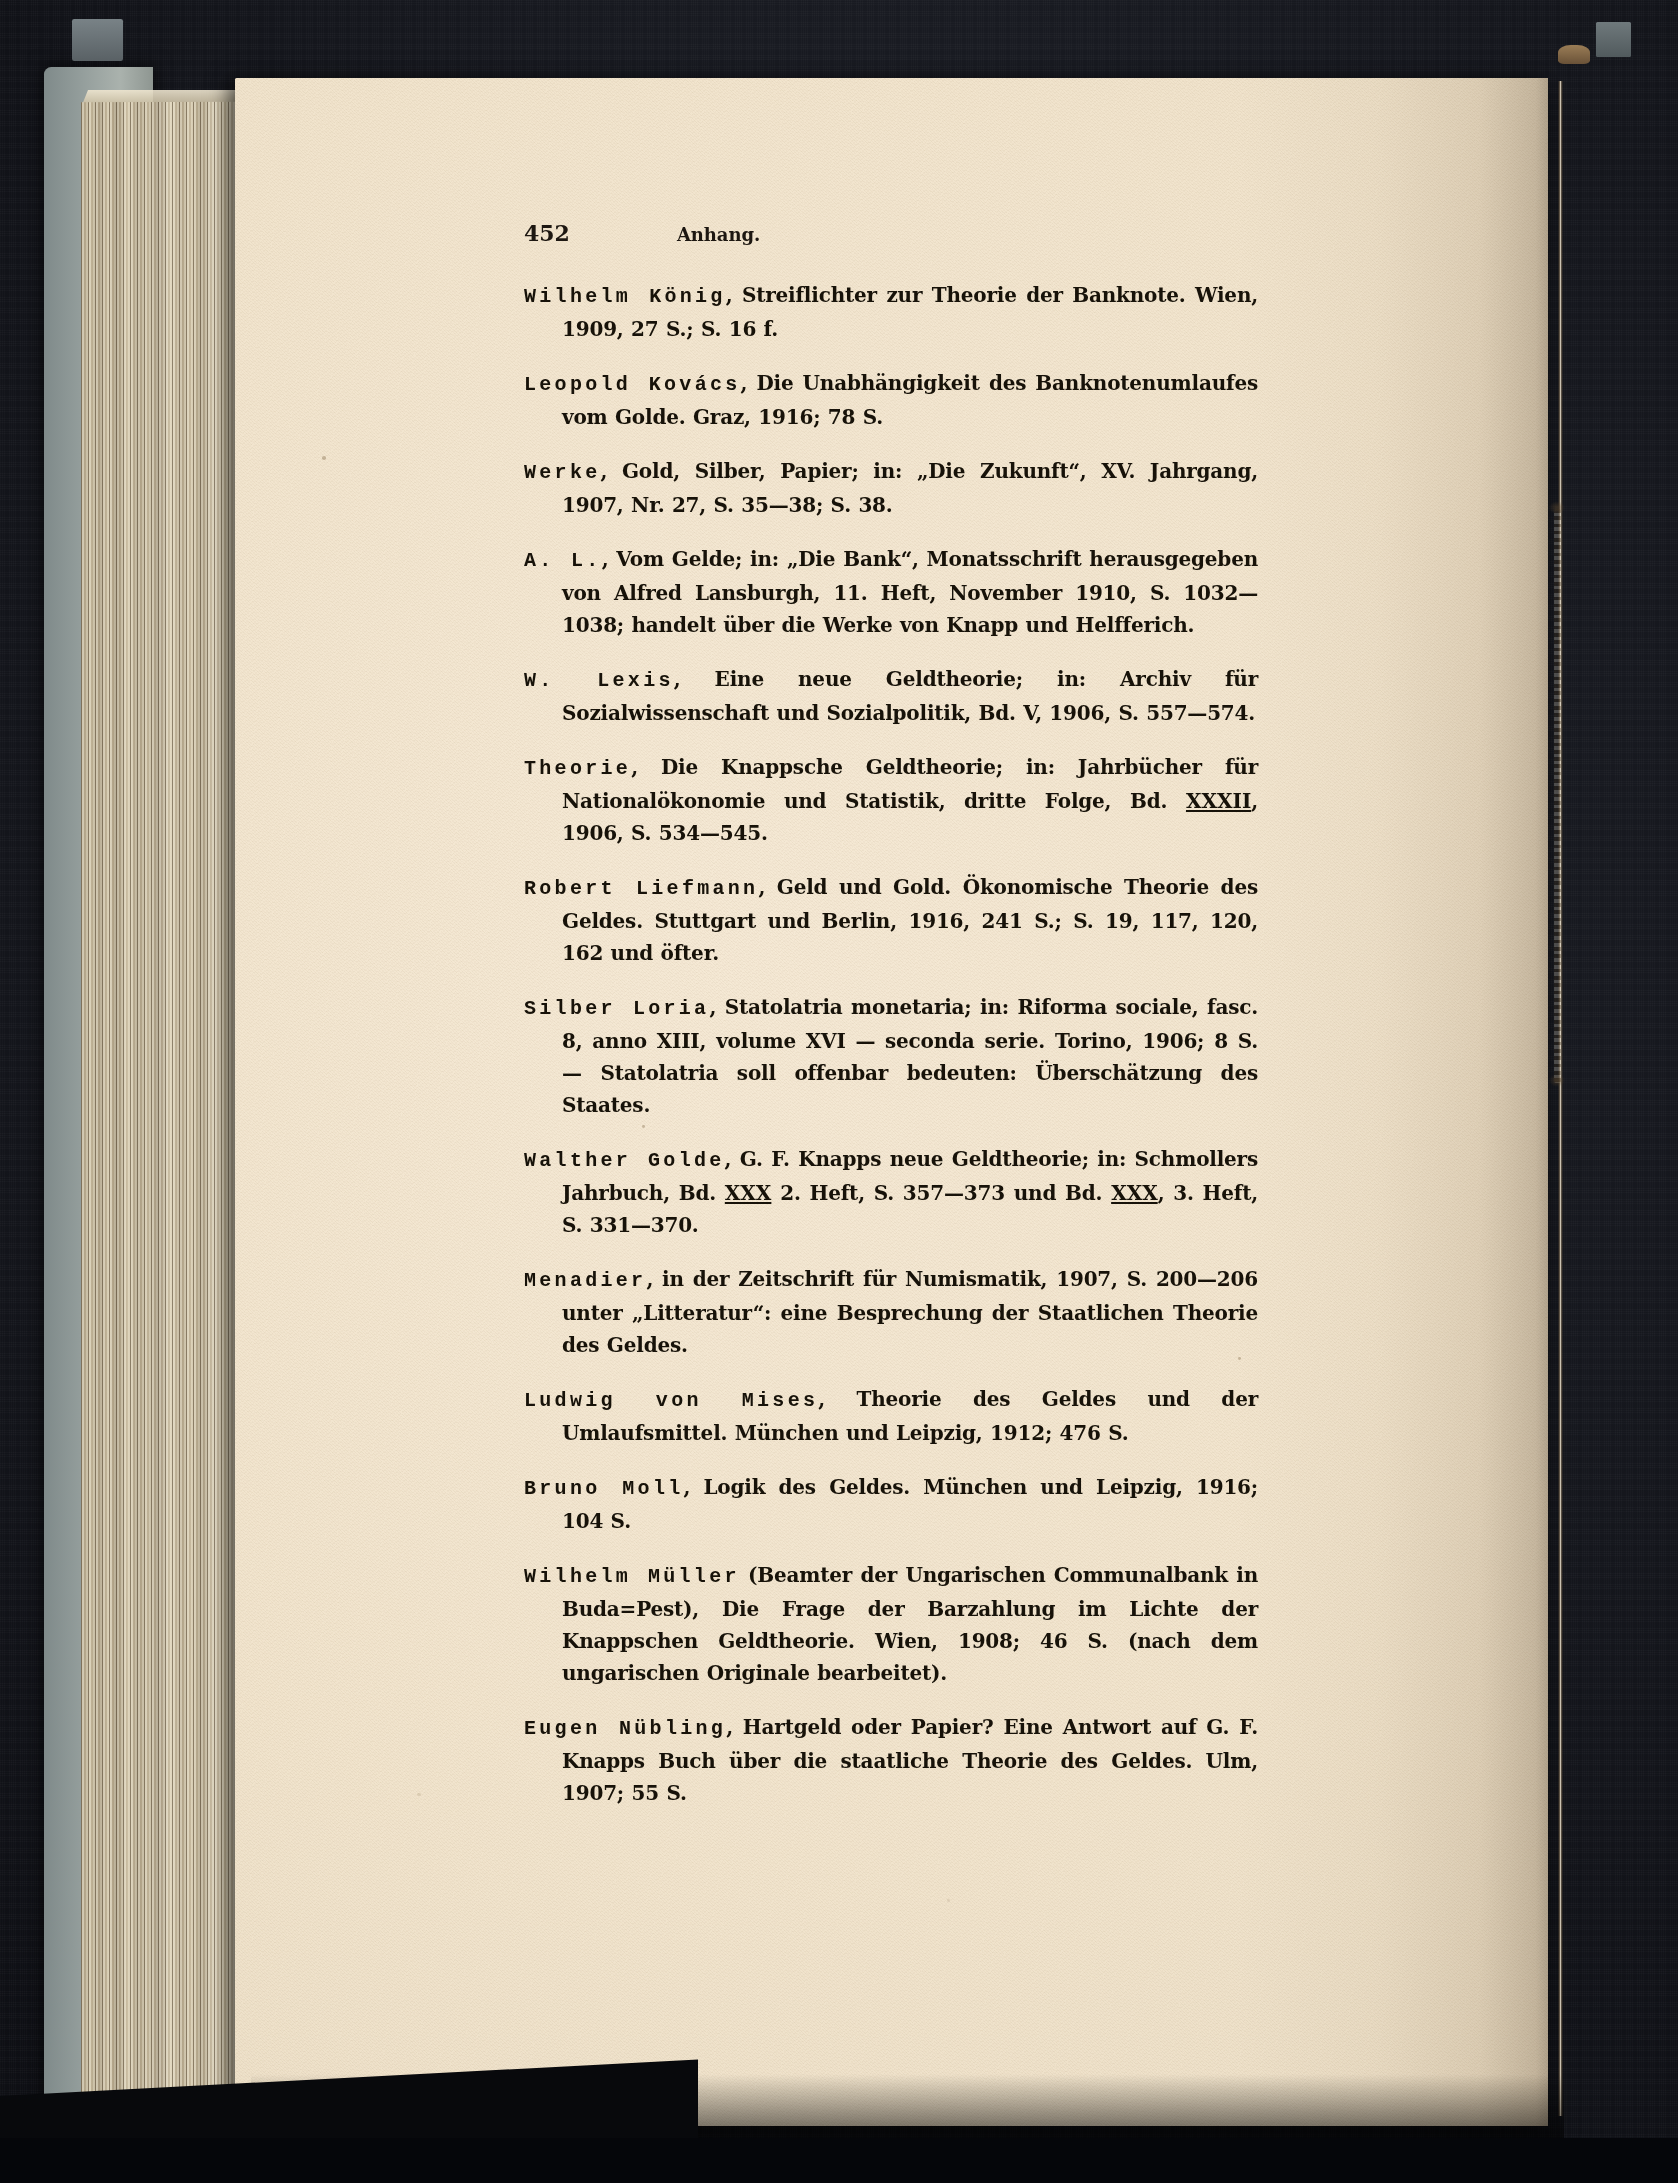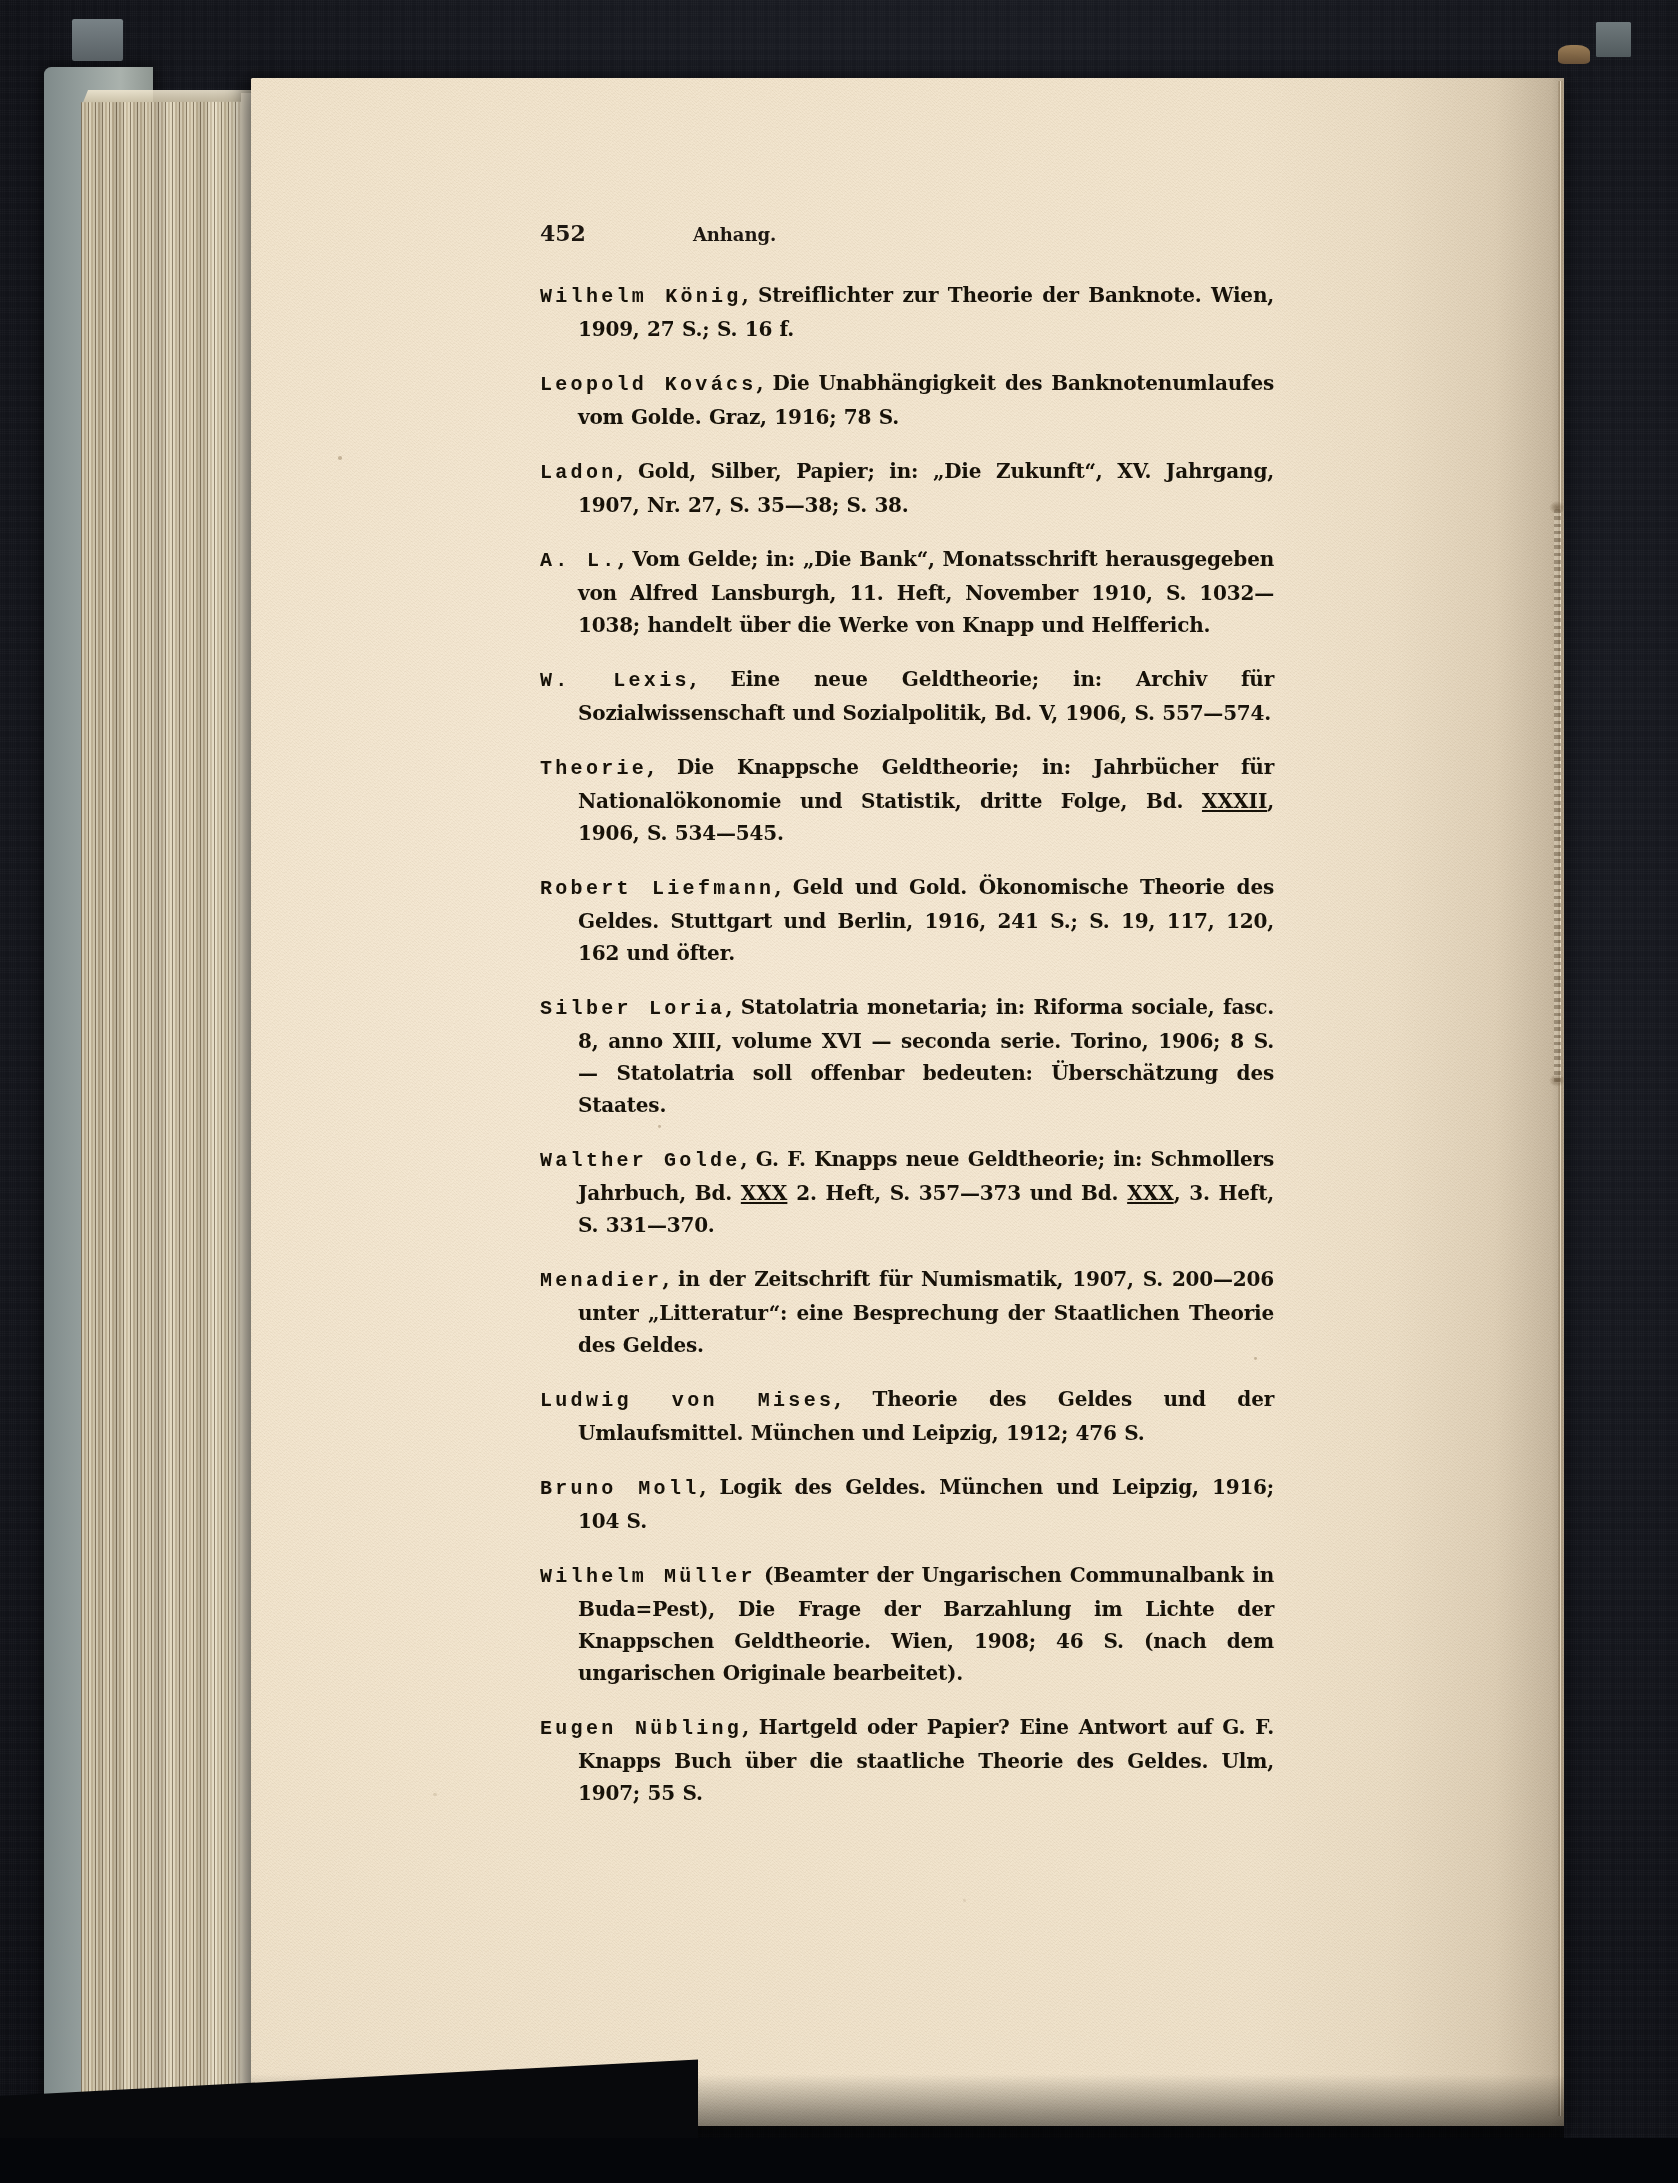--- a/index.html
+++ b/index.html
@@ -72,21 +72,21 @@
   }
 
   
   #edge-highlight{
     position:absolute;left:241px;top:93px;width:13px;height:2028px;
     background:linear-gradient(90deg,#f3e9d3,#fbf3e0);
   }
 
   
   #page{
-    position:absolute;left:251px;top:78px;width:1313px;height:2048px;
+    position:absolute;left:235px;top:78px;width:1313px;height:2048px;
     background:
       radial-gradient(ellipse 120% 90% at 38% 42%, #f5e9d5 0%, #f1e4cd 50%, #e9dcc4 100%);
     box-shadow:
       -7.3px 0 16px rgba(0,0,0,.35),
       0 7.3px 29px rgba(0,0,0,.55);
     border-radius:1.5px 0 0 2.2px;
     overflow:hidden;
   }
   
   #page:before{
@@ -214,21 +214,21 @@
   <div class="textblock">
 
     <div class="running-head">
       <div class="folio fraktur">452</div>
       <div class="head-title fraktur">Anhang.</div>
     </div>
 
     <div id="entries">
         <p class="entry fraktur"><span class="sp">Wilhelm König</span><span>, Streiflichter zur Theorie der Banknote. Wien, 1909, 27 S.; S. 16 f.</span></p>
         <p class="entry fraktur"><span class="sp">Leopold Kovács</span><span>, Die Unabhängigkeit des Banknotenumlaufes vom Golde. Graz, 1916; 78 S.</span></p>
-        <p class="entry fraktur"><span class="sp">Ladon</span><span>, Gold, Silber, Papier; in: „Die Zukunft“, XV. Jahrgang, 1907, Nr. 27, S. 35—38; S. 38.</span></p>
+        <p class="entry fraktur"><span class="sp">Werke</span><span>, Gold, Silber, Papier; in: „Die Zukunft“, XV. Jahrgang, 1907, Nr. 27, S. 35—38; S. 38.</span></p>
         <p class="entry fraktur"><span class="sp">A. L.</span><span>, Vom Gelde; in: „Die Bank“, Monatsschrift herausgegeben von Alfred Lansburgh, 11. Heft, November 1910, S. 1032—1038; handelt über die Werke von Knapp und Helfferich.</span></p>
         <p class="entry fraktur"><span class="sp">W. Lexis</span><span>, Eine neue Geldtheorie; in: Archiv für Sozialwissenschaft und Sozialpolitik, Bd. V, 1906, S. 557—574.</span></p>
         <p class="entry fraktur"><span class="sp">Theorie</span><span>, Die Knappsche Geldtheorie; in: Jahrbücher für Nationalökonomie und Statistik, dritte Folge, Bd. <span class="rom ul">XXXII</span>, 1906, S. 534—545.</span></p>
         <p class="entry fraktur"><span class="sp">Robert Liefmann</span><span>, Geld und Gold. Ökonomische Theorie des Geldes. Stuttgart und Berlin, 1916, 241 S.; S. 19, 117, 120, 162 und öfter.</span></p>
         <p class="entry fraktur"><span class="sp">Silber Loria</span><span>, Statolatria monetaria; in: Riforma sociale, fasc. 8, anno XIII, volume XVI — seconda serie. Torino, 1906; 8 S. — Statolatria soll offenbar bedeuten: Überschätzung des Staates.</span></p>
         <p class="entry fraktur"><span class="sp">Walther Golde</span><span>, G. F. Knapps neue Geldtheorie; in: Schmollers Jahrbuch, Bd. <span class="rom ul">XXX</span> 2. Heft, S. 357—373 und Bd. <span class="rom ul">XXX</span>, 3. Heft, S. 331—370.</span></p>
         <p class="entry fraktur"><span class="sp">Menadier</span><span>, in der Zeitschrift für Numismatik, 1907, S. 200—206 unter „Litteratur“: eine Besprechung der Staatlichen Theorie des Geldes.</span></p>
         <p class="entry fraktur"><span class="sp">Ludwig von Mises</span><span>, Theorie des Geldes und der Umlaufsmittel. München und Leipzig, 1912; 476 S.</span></p>
         <p class="entry fraktur"><span class="sp">Bruno Moll</span><span>, Logik des Geldes. München und Leipzig, 1916; 104 S.</span></p>
         <p class="entry fraktur"><span class="sp">Wilhelm Müller</span><span> (Beamter der Ungarischen Communalbank in Buda=Pest), Die Frage der Barzahlung im Lichte der Knappschen Geldtheorie. Wien, 1908; 46 S. (nach dem ungarischen Originale bearbeitet).</span></p>

